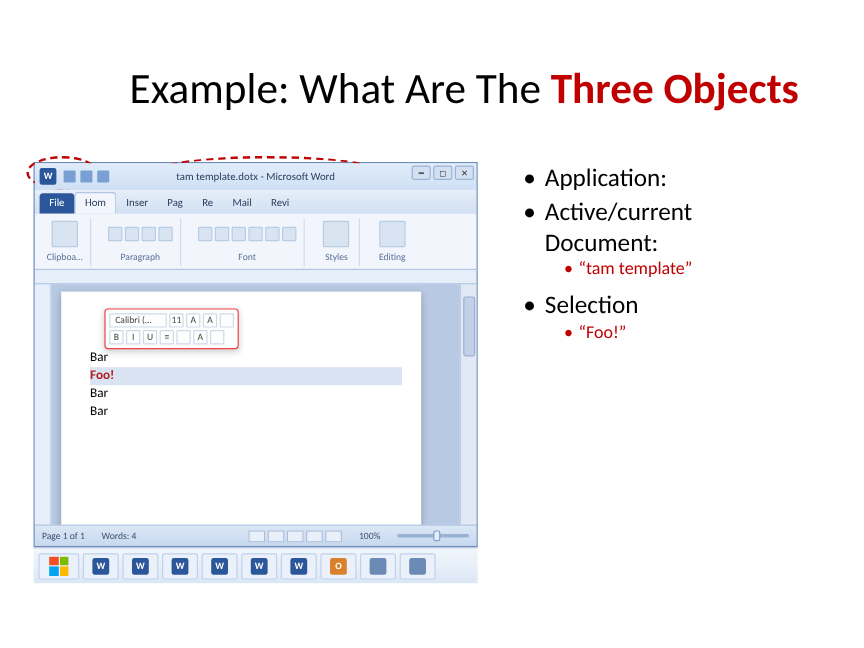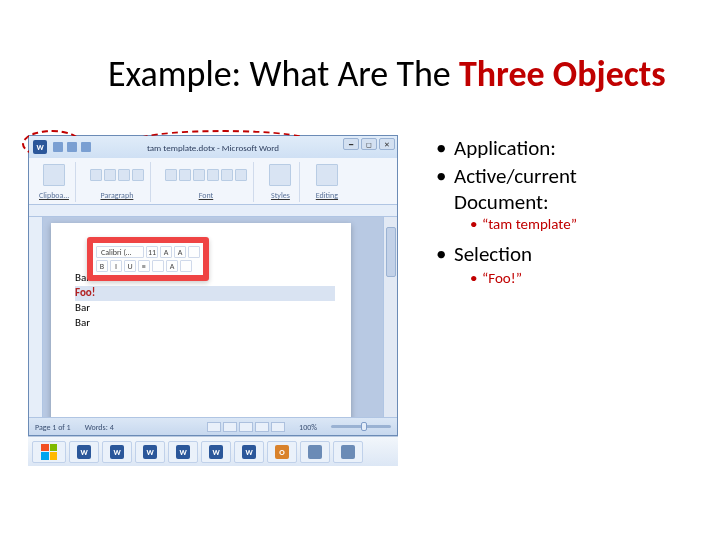--- a/index.html
+++ b/index.html
@@ -105,21 +105,20 @@
     border-bottom: none;
   }
   .ribbon {
     background: #f2f6fc;
     border-bottom: 1px solid #b0c5e3;
     padding: 4px 4px 2px;
   }
   .ribbon-groups {
     display: flex;
     gap: 8px;
-    text-decoration: underline;
   }
   .rg {
     border-right: 1px solid #d0dbec;
     padding: 0 6px 2px;
     display: flex;
     flex-direction: column;
     align-items: center;
     min-width: 38px;
   }
   .rg:last-child { border-right: none; }
@@ -173,21 +172,21 @@
   .page .line { line-height: 1.35; }
   .page .line.sel {
     color: #b22222;
     font-weight: 700;
     background: rgba(180,200,230,0.5);
   }
   .mini-toolbar {
     position: absolute;
     top: 14px; left: 36px;
     background: #fdfefe;
-    border: 6px solid #ef4444;
+    border: 1px solid #ef4444;
     border-radius: 3px;
     padding: 3px;
     box-shadow: 0 2px 5px rgba(0,0,0,0.2);
     display: flex;
     flex-direction: column;
     gap: 2px;
   }
   .mini-row { display: flex; gap: 2px; align-items: center; }
   .mini-row span {
     width: 12px; height: 12px;
@@ -344,20 +343,29 @@
           <span></span>
         </div>
         <div class="title-text">tam template.dotx - Microsoft Word</div>
         <div class="win-controls">
           <span>━</span>
           <span>◻</span>
           <span>✕</span>
         </div>
       </div>
 
+      <div class="tabs">
+        <div class="tab file">File</div>
+        <div class="tab active">Hom</div>
+        <div class="tab">Inser</div>
+        <div class="tab">Pag</div>
+        <div class="tab">Re</div>
+        <div class="tab">Mail</div>
+        <div class="tab">Revi</div>
+      </div>
 
       <div class="ribbon">
         <div class="ribbon-groups">
           <div class="rg">
             <div class="rg-icons">
                 <span class="big"></span>
               </div>
             <div class="rg-label">Clipboa…</div>
           </div>
           <div class="rg">

